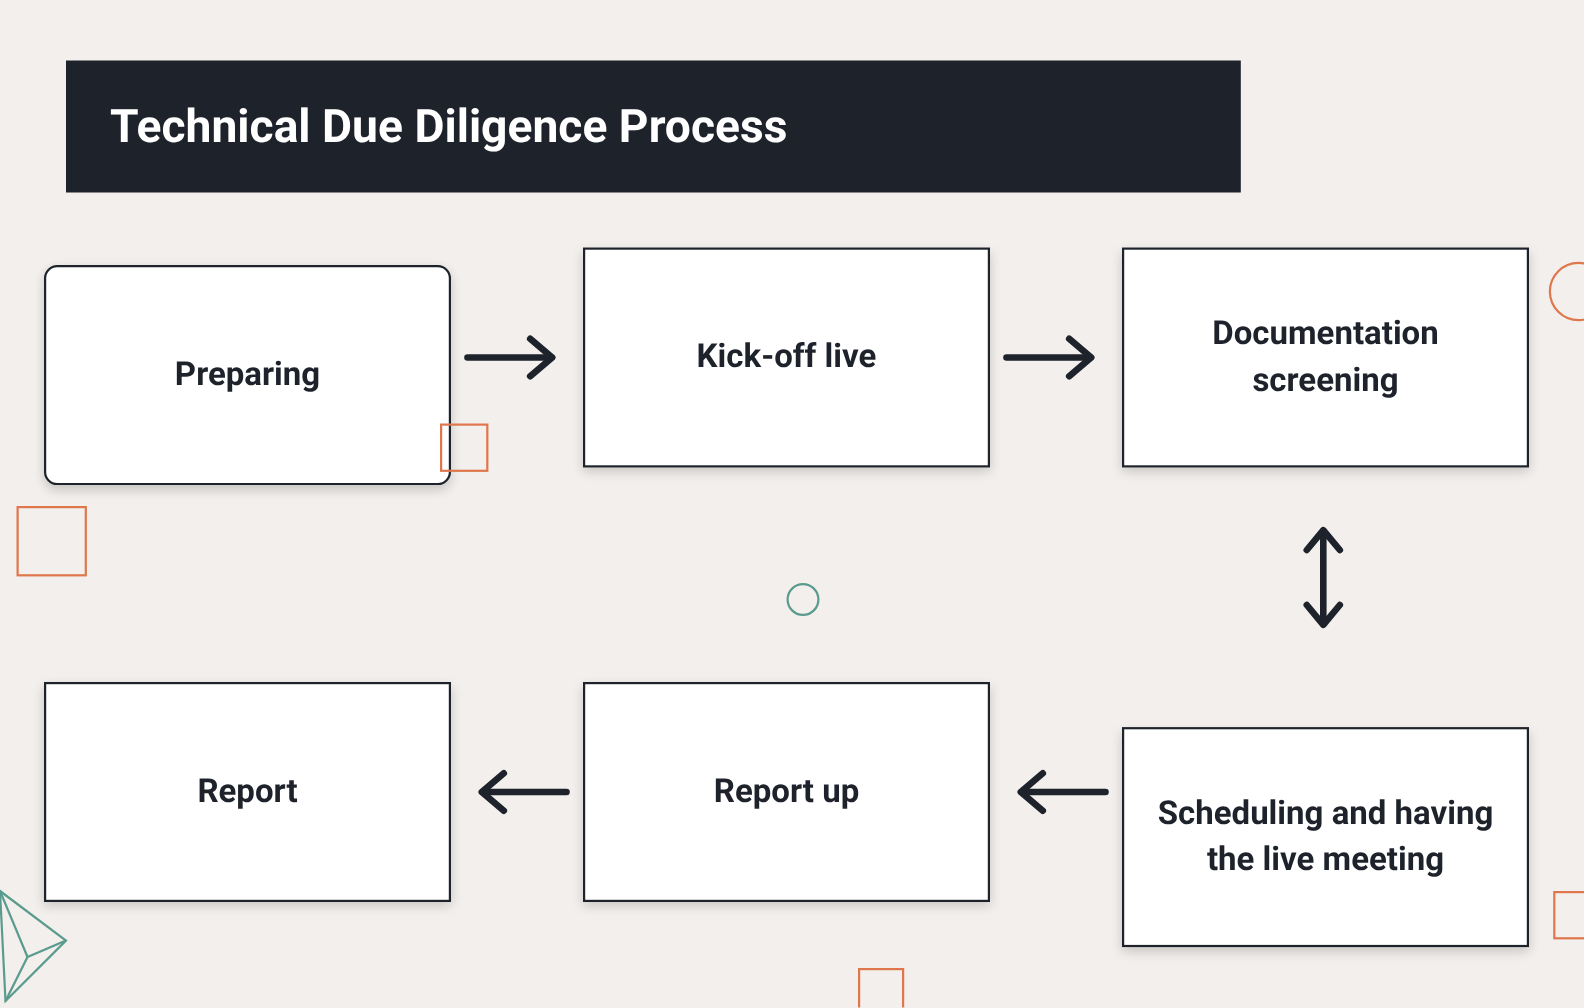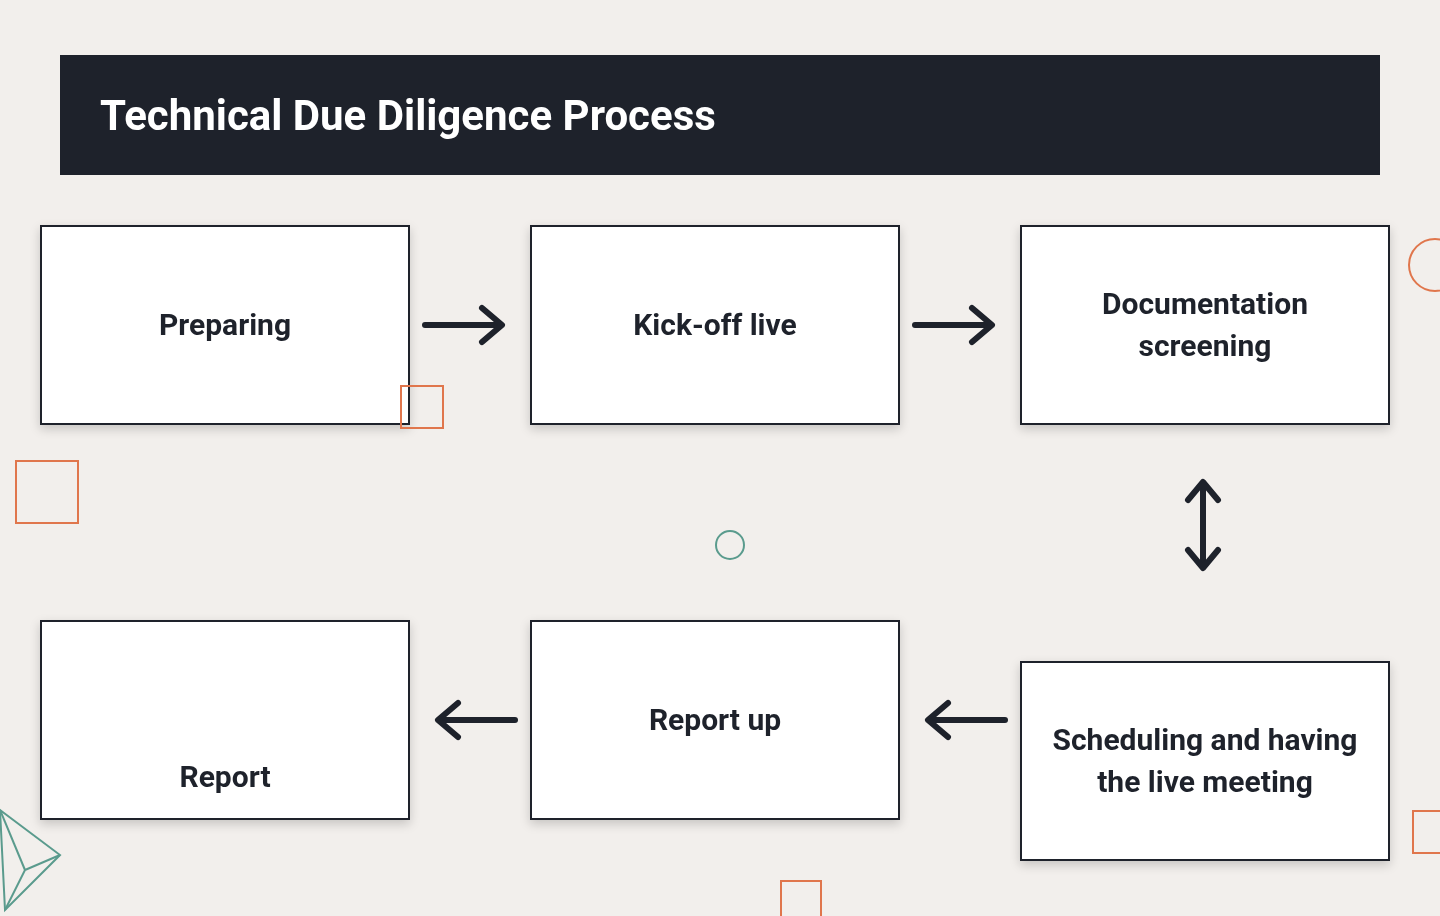--- a/index.html
+++ b/index.html
@@ -7,21 +7,21 @@
     width:1440px;height:916px;
     background:#f2efec;
     font-family:-apple-system,BlinkMacSystemFont,"Segoe UI",Roboto,Helvetica,Arial,sans-serif;
     position:relative;
     overflow:hidden;
     color:#1e222b;
   }
   .title-bar{
     position:absolute;
     left:60px; top:55px;
-    width:1320px; height:120px;
+    width:1068px; height:120px;
     background:#1e222b;
     display:flex; align-items:center;
     padding-left:40px;
     box-sizing:border-box;
   }
   .title-bar span{
     color:#ffffff;
     font-size:42px;
     font-weight:700;
   }
@@ -44,31 +44,31 @@
   
   .deco{position:absolute;}
 </style>
 </head>
 <body>
 
 <div class="title-bar">
   <span>Technical Due Diligence Process</span>
 </div>
 
-<div class="box" style="left:40px; top:225px;">
+<div class="box" style="left:40px; top:241px;border-radius:12px;">
   <span>Preparing</span>
 </div>
 <div class="box" style="left:530px; top:225px;">
   <span>Kick-off live</span>
 </div>
 <div class="box" style="left:1020px; top:225px;">
   <span>Documentation screening</span>
 </div>
 
-<div class="box" style="left:40px; top:620px;align-items:flex-end;">
+<div class="box" style="left:40px; top:620px;">
   <span>Report</span>
 </div>
 <div class="box" style="left:530px; top:620px;">
   <span>Report up</span>
 </div>
 <div class="box" style="left:1020px; top:620px;margin-top:41px;">
   <span>Scheduling and having the live meeting</span>
 </div>
 
 <div class="arrow" style="left:420px; top:300px; width:100px; height:50px;">

